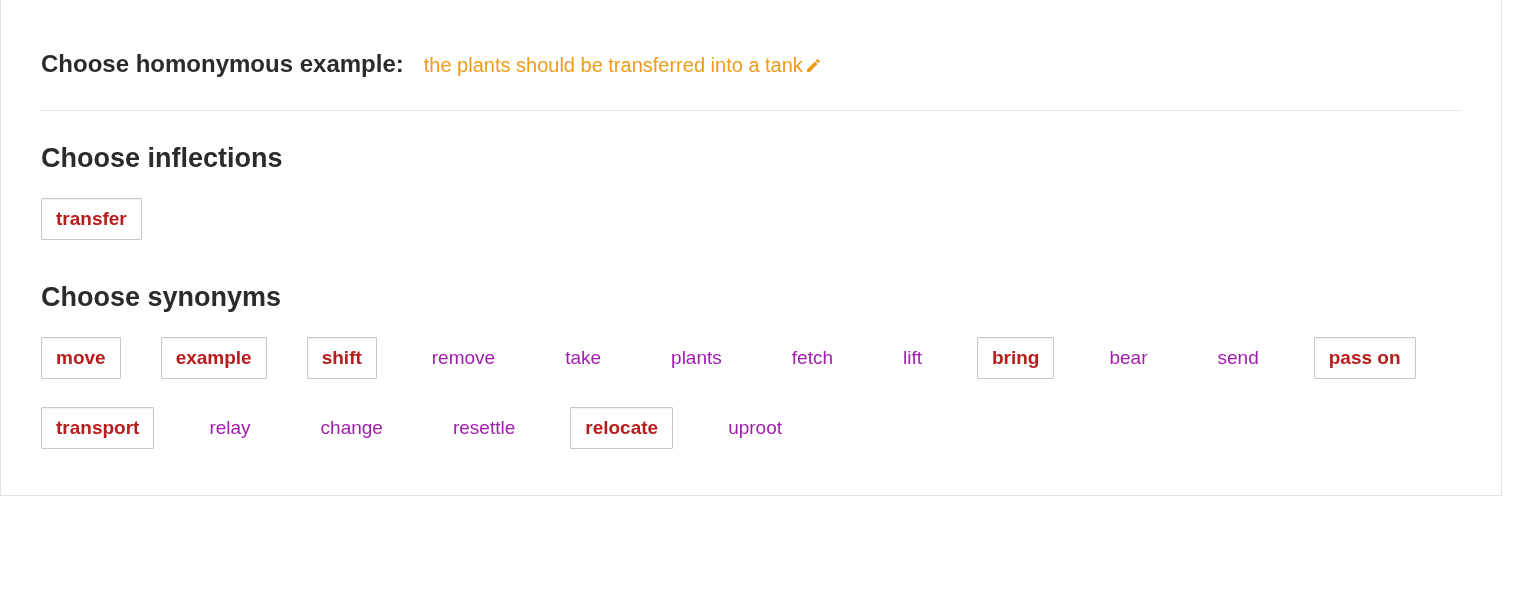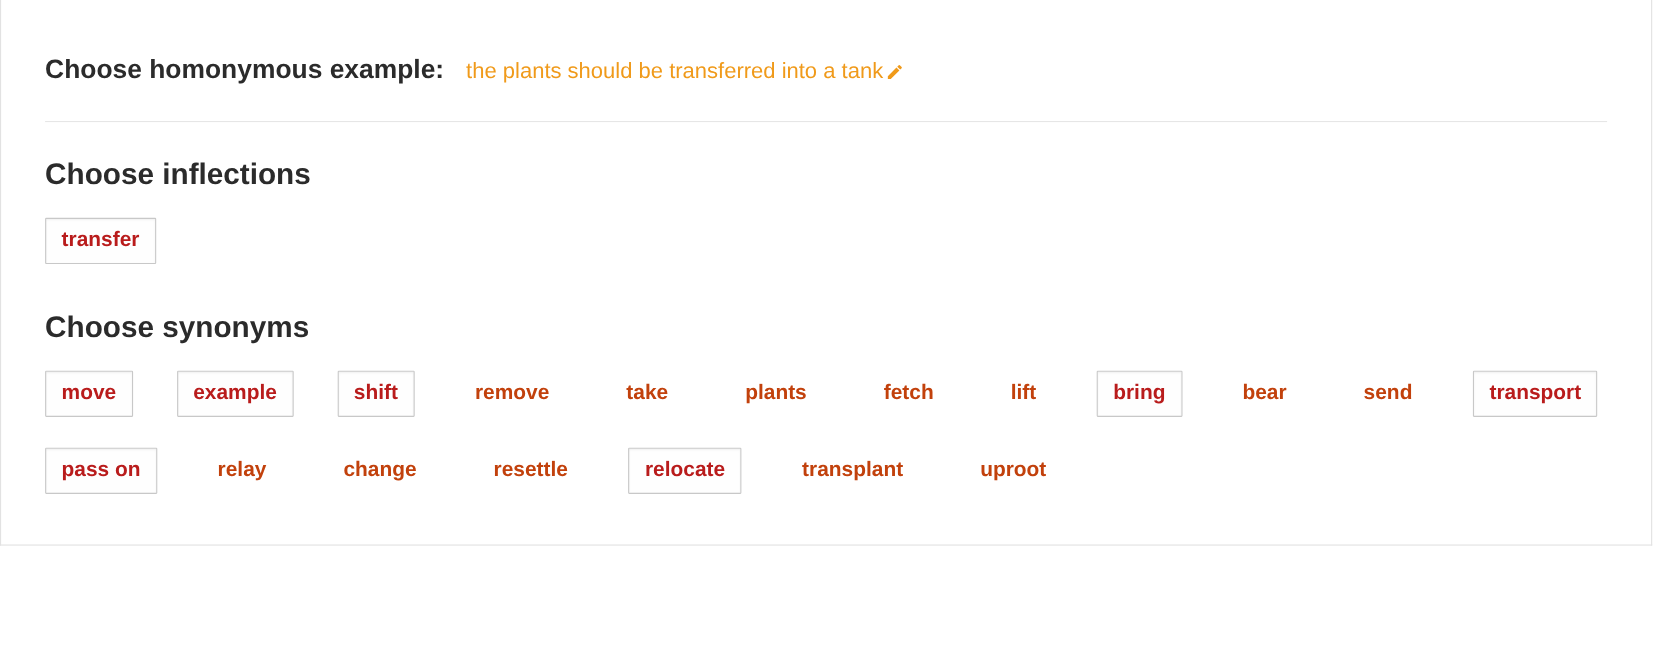--- a/index.html
+++ b/index.html
@@ -88,26 +88,25 @@
       gap: 28px 40px;
       align-items: center;
       padding-bottom: 6px;
     }
     .token {
       display: inline-flex;
       align-items: center;
       height: 42px;
       padding: 0 14px;
       font-size: 19px;
-      color: #c2410c;
+      color: #a21caf;
       border: 1px solid transparent;
       border-radius: 1px;
       cursor: pointer;
       user-select: none;
-      font-weight: bold;
     }
     .token.selected {
       border-color: #c8c8c8;
       box-shadow: inset 0 1px 2px rgba(0,0,0,0.06);
       background: #fefefe;
       font-weight: 600;
       color: #b91c1c;
     }
     .synonyms-heading {
       padding-top: 36px;
@@ -146,27 +145,26 @@
             <span class="token selected">example</span>
             <span class="token selected">shift</span>
             <span class="token">remove</span>
             <span class="token">take</span>
             <span class="token">plants</span>
             <span class="token">fetch</span>
             <span class="token">lift</span>
             <span class="token selected">bring</span>
             <span class="token">bear</span>
             <span class="token">send</span>
+            <span class="token selected">pass on</span>
             <span class="token selected">transport</span>
-            <span class="token selected">pass on</span>
             <span class="token">relay</span>
             <span class="token">change</span>
             <span class="token">resettle</span>
             <span class="token selected">relocate</span>
-            <span class="token">transplant</span>
             <span class="token">uproot</span>
           </div>
 
       </div>
     </div>
   </div>
 
 </div>
 
 </body></html>

